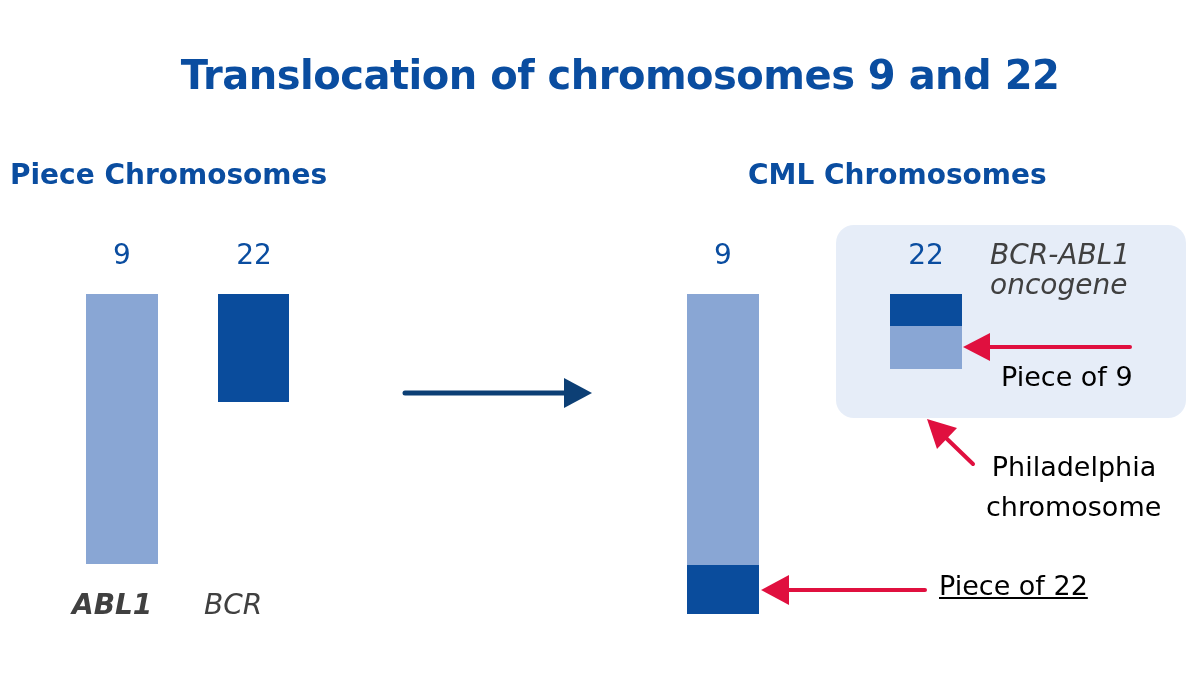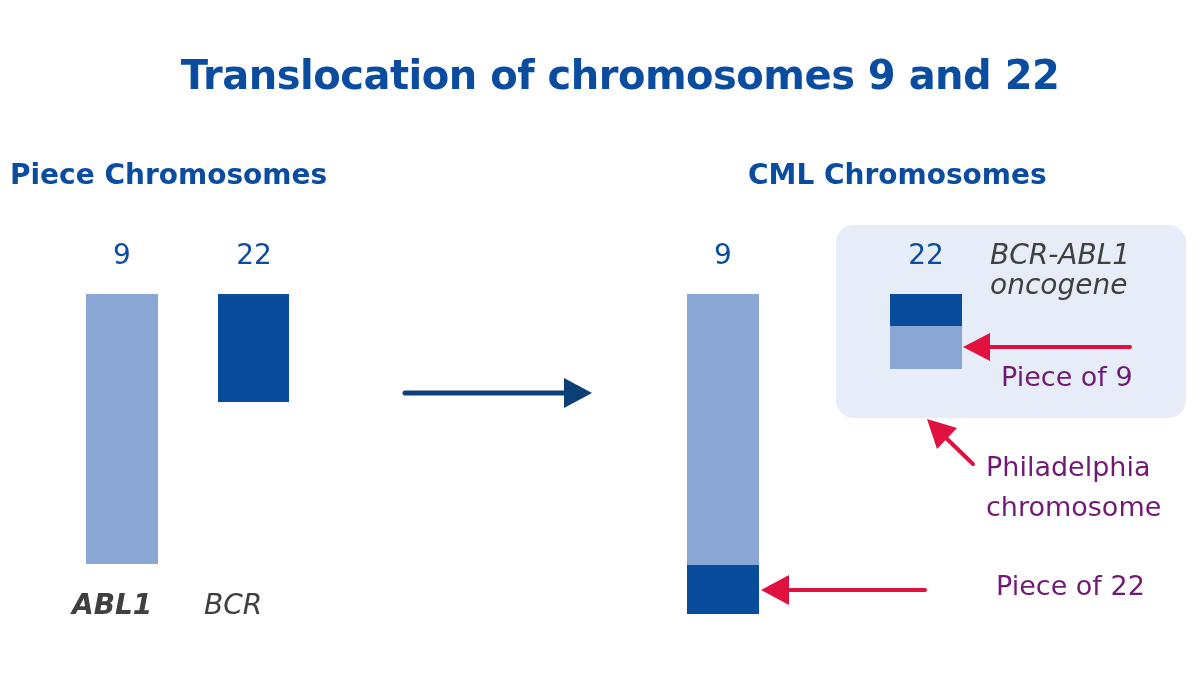--- a/index.html
+++ b/index.html
@@ -10,21 +10,21 @@
     .abs { position: absolute; }
     .title {
       left: 0; top: 52px; width: 1200px; text-align: center;
       font-size: 40px; font-weight: bold; color: #0a4da0; letter-spacing: -0.5px; padding-left: 20px;
     }
     .section-heading { font-size: 28px; font-weight: bold; color: #0a4da0; top: 158px; }
     .num { font-size: 28px; color: #0a4da0; text-align: center; width: 72px; top: 238px; }
     .gene { font-size: 28px; font-style: italic; color: #404040; text-align: left; top: 588px; }
     .light { background: #89a6d4; }
     .dark { background: #0a4c9c; }
-    .label { font-size: 27px; color: #701a75; }
+    .label { font-size: 27px; color: #000000; }
     .phbox { left: 836px; top: 225px; width: 350px; height: 193px; background: #e6edf8; border-radius: 18px; }
     svg { position: absolute; left: 0; top: 0; overflow: visible; }
   </style>
 </head>
 <body>
 
 <div class="abs title">Translocation of chromosomes 9 and 22</div>
 
 <div>
   <div class="abs section-heading" style="left:10px;">Piece Chromosomes</div>
@@ -53,23 +53,23 @@
   <div class="abs phbox"></div>
 
   <div class="abs num" style="left:890px;">22</div>
   <div class="abs dark" style="left:890px; top:294px; width:72px; height:32px;"></div>
   <div class="abs light" style="left:890px; top:326px; width:72px; height:43px;"></div>
 
   <div class="abs gene" style="left:990px; top:238px; width:170px;">BCR-ABL1</div>
   <div class="abs gene" style="left:990px; top:268px; width:170px;">oncogene</div>
   <div class="abs label" style="left:1001px; top:361px;">Piece of 9</div>
 
-  <div class="abs label" style="left:996px; top:570px;">Piece of 22</div>
+  <div class="abs label" style="left:939px; top:570px;text-decoration:underline;">Piece of 22</div>
 
-  <div class="abs label" style="left:986px; top:451px; width:176px; text-align:left;">Philadelphia</div>
+  <div class="abs label" style="left:986px; top:451px; width:176px; text-align:center;">Philadelphia</div>
   <div class="abs label" style="left:986px; top:491px; width:176px; ">chromosome</div>
 </div>
 
 <svg width="1200" height="675">
   <g>
     <line x1="1130" y1="347" x2="985" y2="347" stroke="#e0103f" stroke-width="4" stroke-linecap="round"></line>
     <polygon points="963,347 990,333 990,361" fill="#e0103f"></polygon>
   </g>
   <g>
     <line x1="925" y1="590" x2="785" y2="590" stroke="#e0103f" stroke-width="4" stroke-linecap="round"></line>

